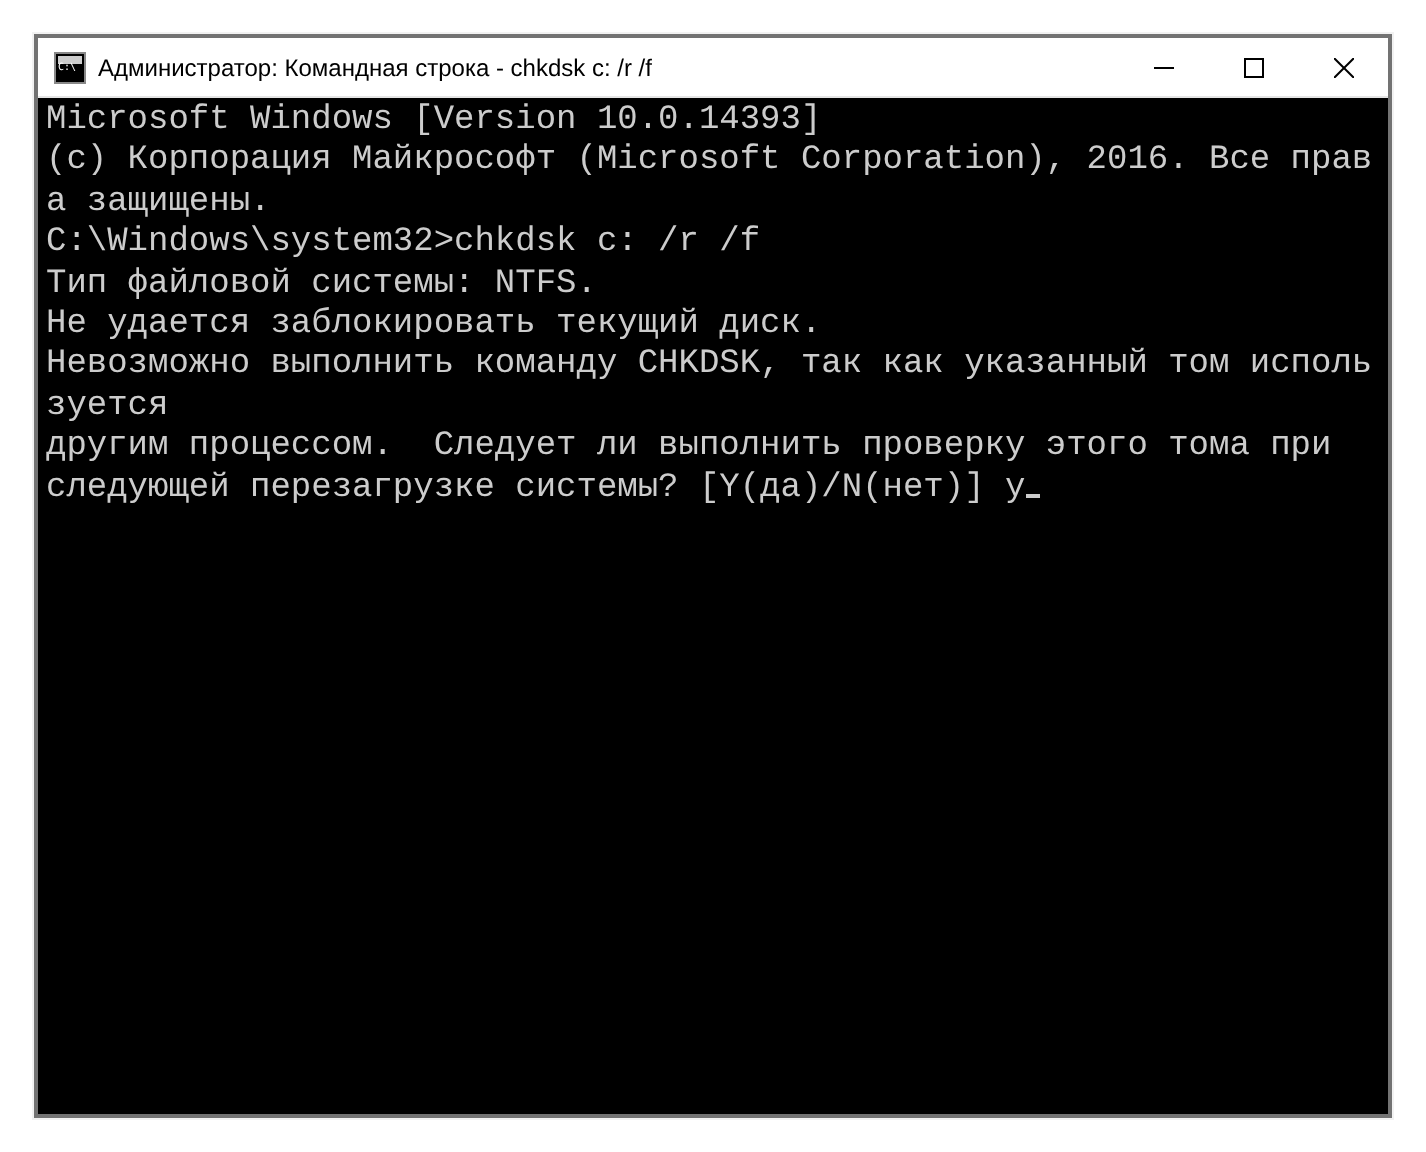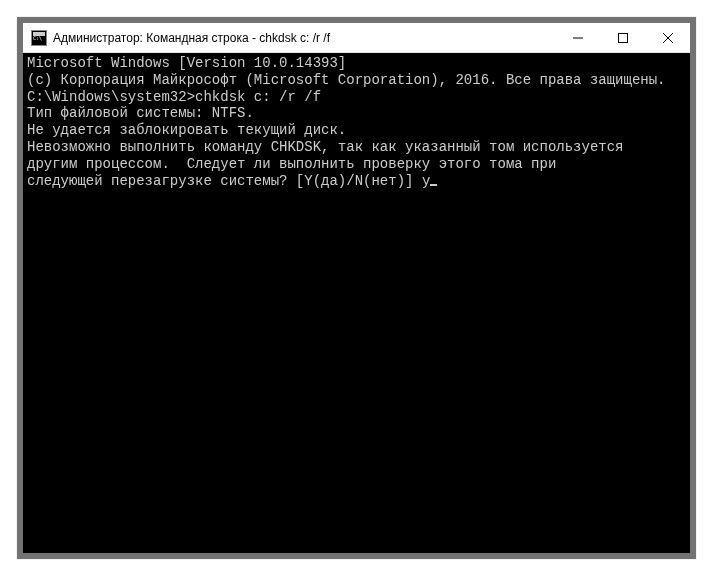--- a/index.html
+++ b/index.html
@@ -10,21 +10,21 @@
     body {
       width: 713px;
       height: 576px;
       background: #fff;
       font-family: "Segoe UI", Tahoma, sans-serif;
       padding: 17px;
     }
     .window {
       width: 679px;
       height: 542px;
-      border: 6px solid #737373;
+      border: 2px solid #737373;
       background: #fff;
       display: flex;
       flex-direction: column;
       box-shadow: 0 0 0 1px rgba(0,0,0,0.05);
     }
     .titlebar {
       height: 30px;
       background: #fff;
       display: flex;
       align-items: center;
@@ -88,21 +88,21 @@
       height: 10px;
       stroke: #000;
       stroke-width: 1;
       fill: none;
     }
     .terminal {
       flex: 1;
       background: #000;
       color: #ccc;
       font-family: Consolas, "Courier New", monospace;
-      font-size: 14px;
+      font-size: 17px;
       line-height: 1.2;
       padding: 2px 4px;
       overflow: hidden;
       white-space: pre-wrap;
       word-break: break-all;
     }
     .terminal .line {
       display: block;
     }
     .cursor {

